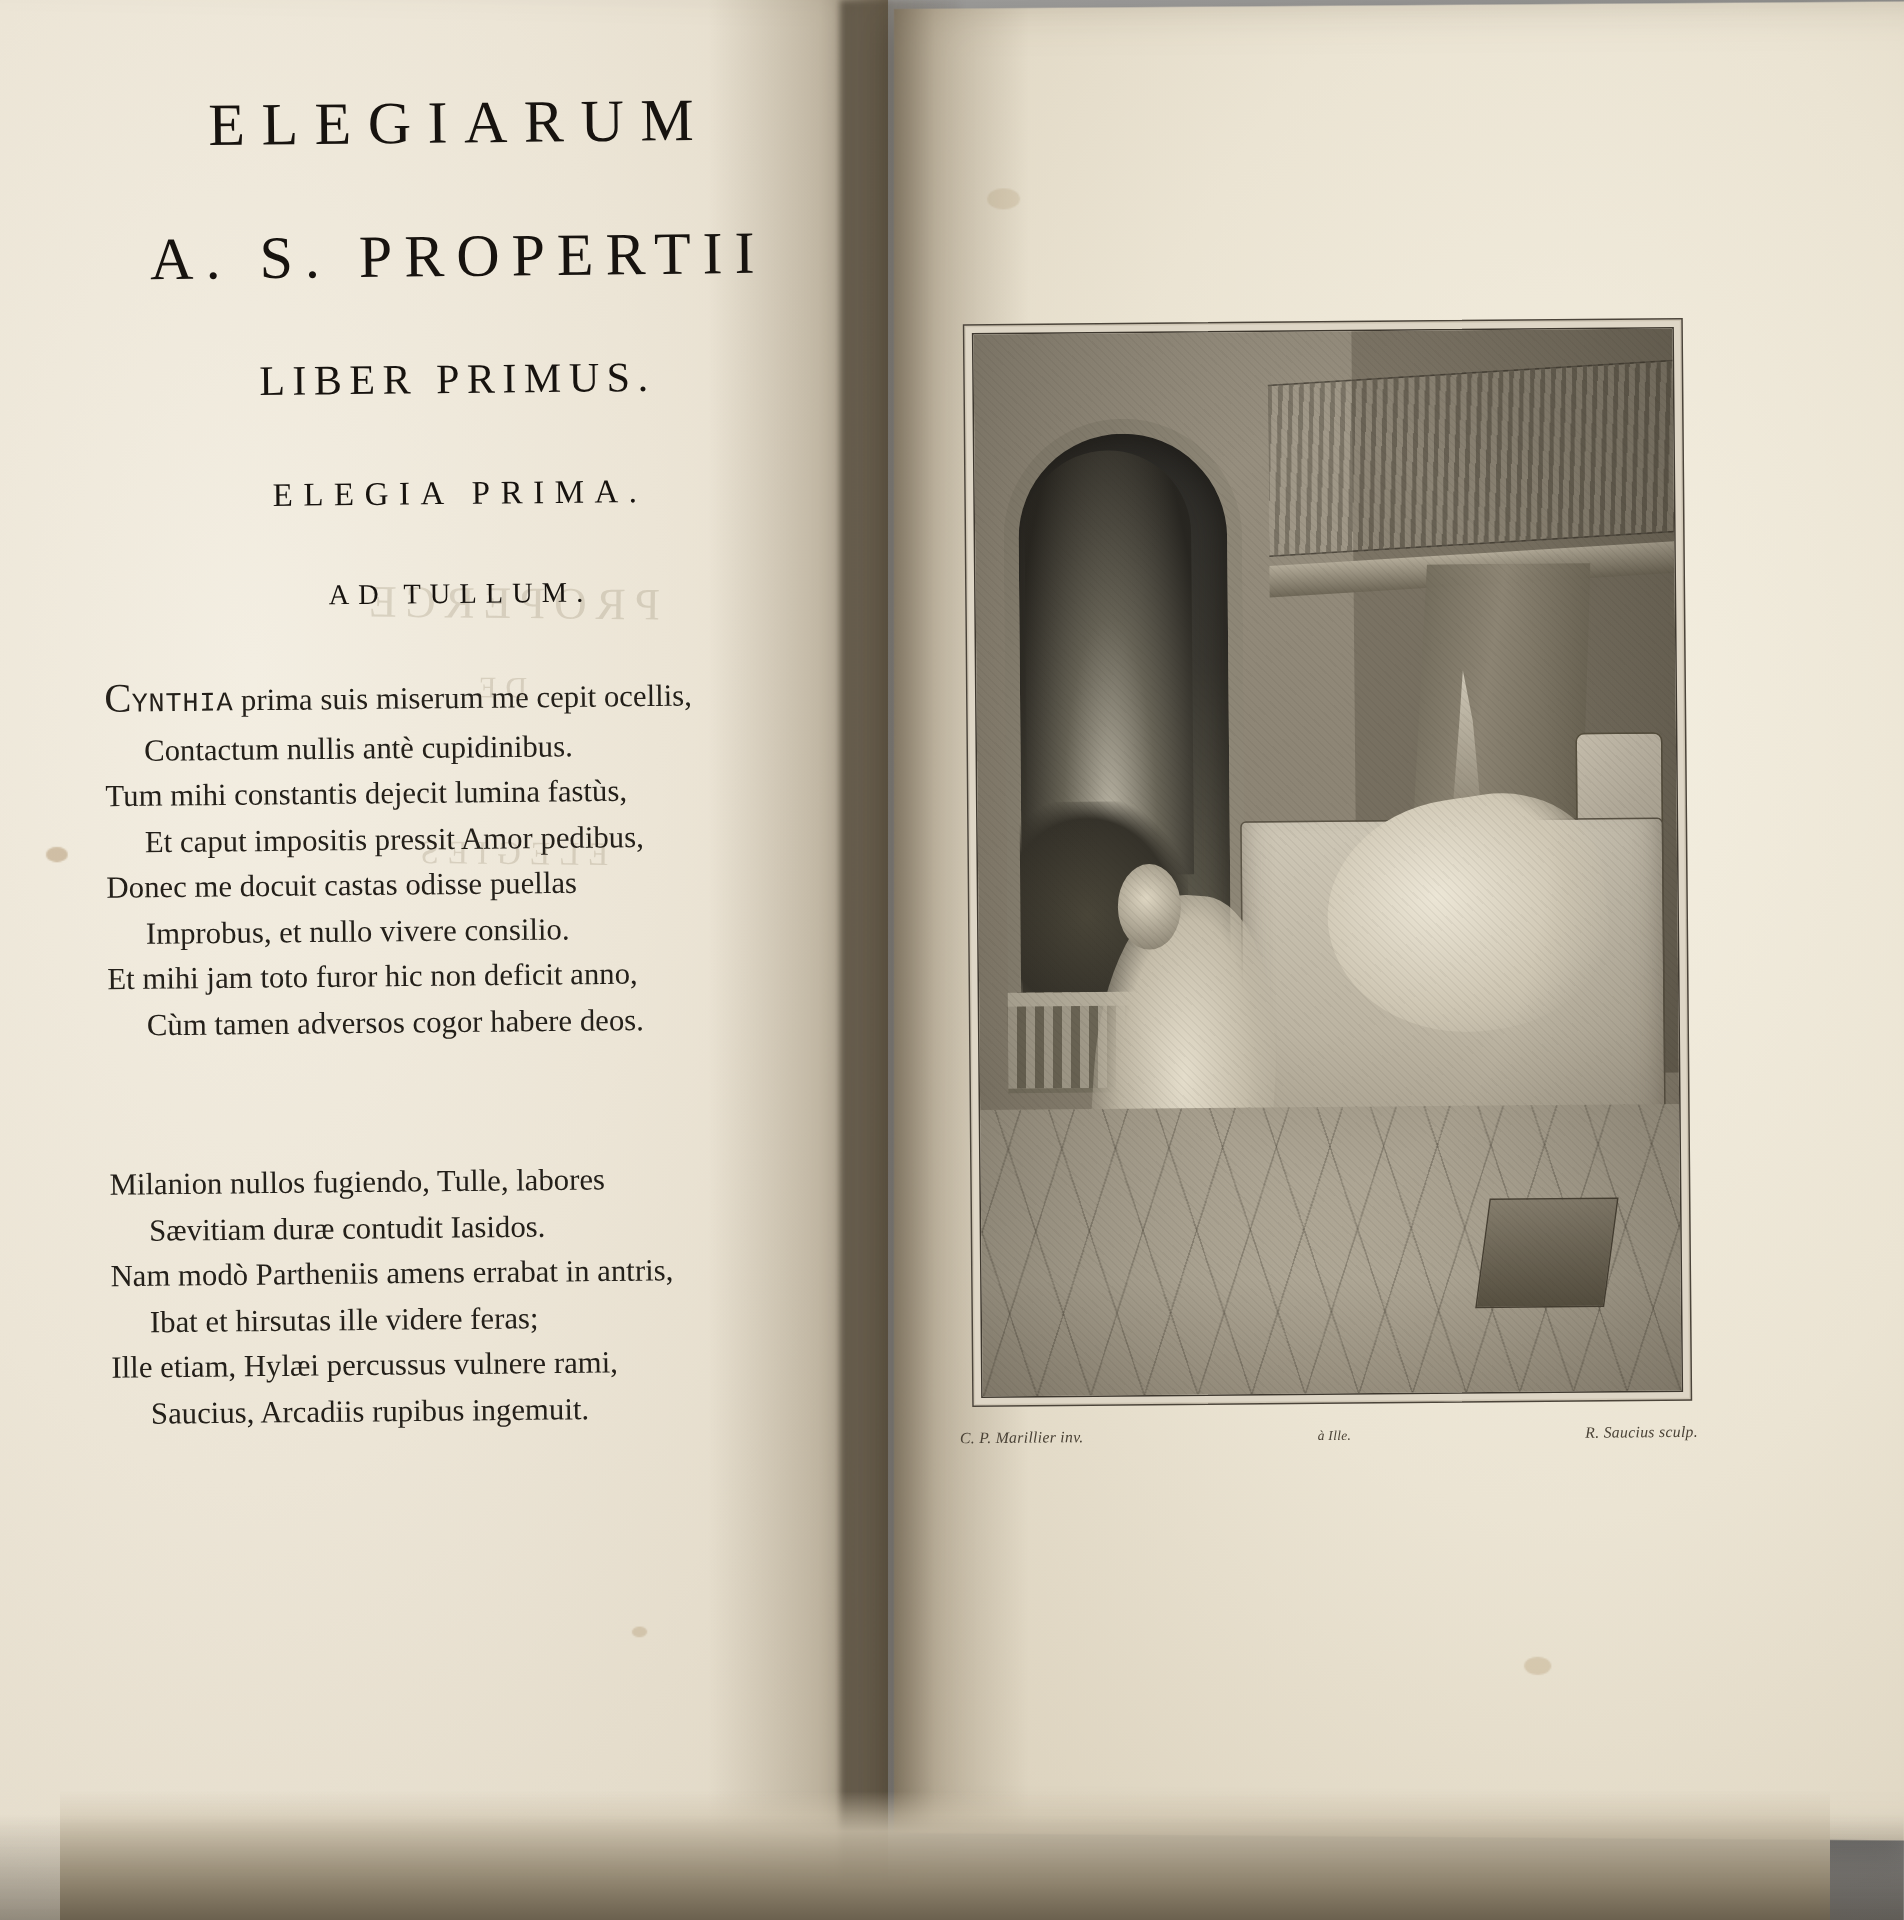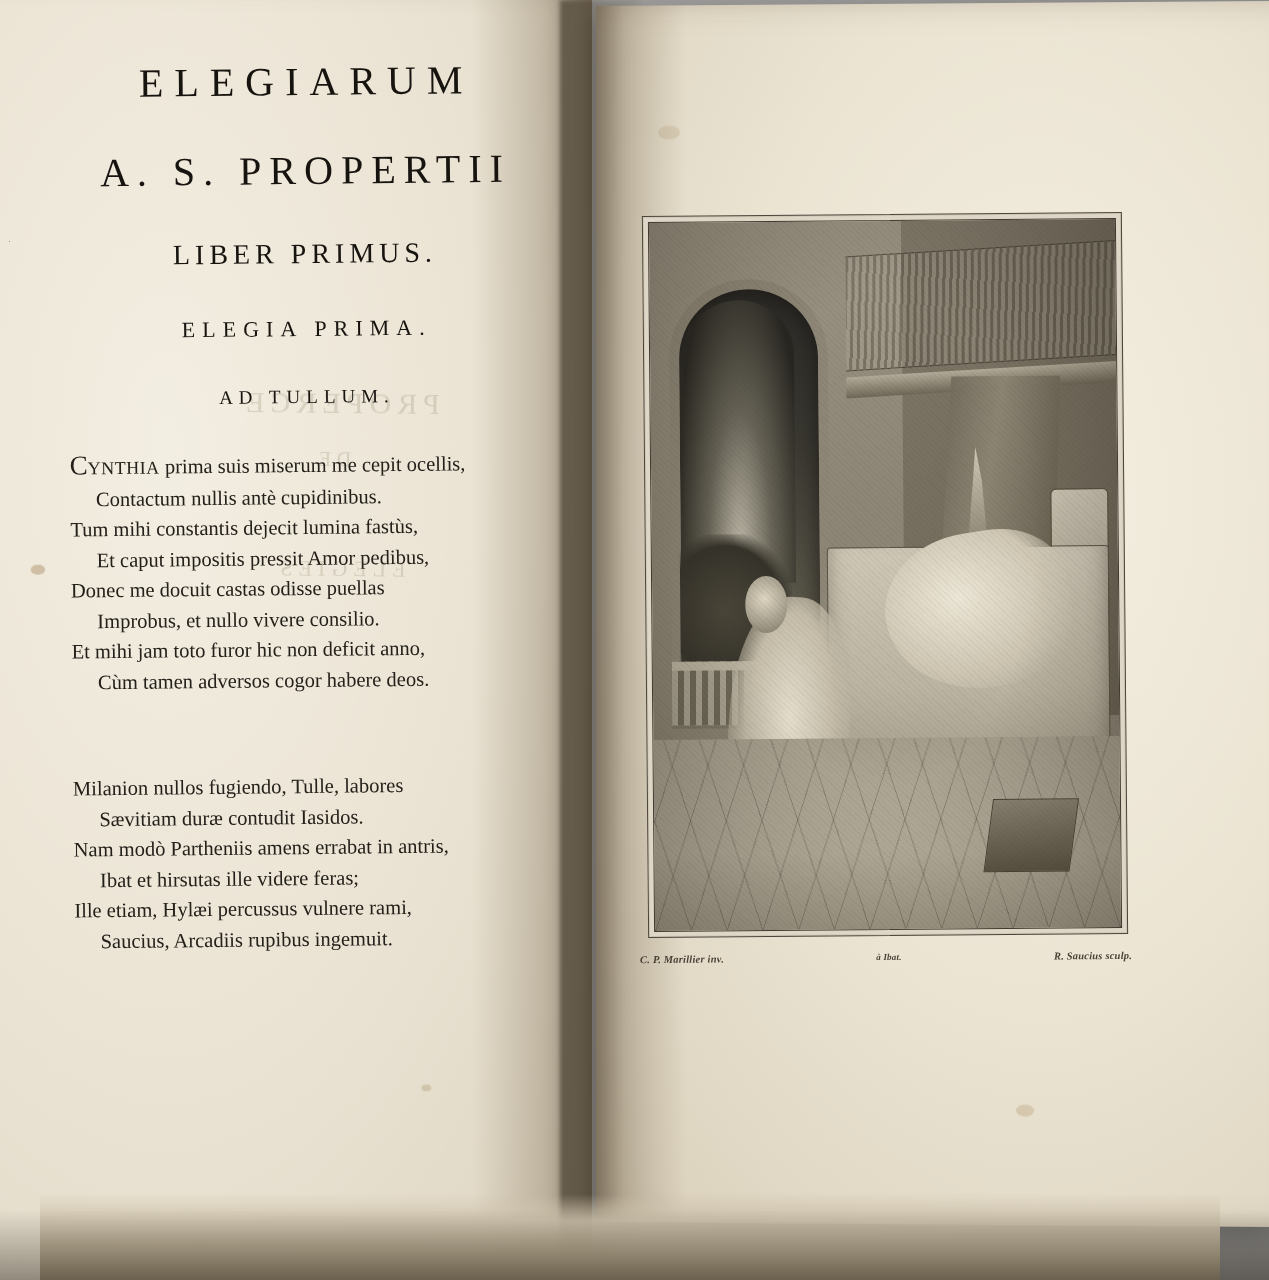--- a/index.html
+++ b/index.html
@@ -170,20 +170,21 @@
   }
   .verse .ln { white-space: nowrap; }
   .verse .ln.ind { padding-left: 26px; }
   .dropcap {
     font-size: 27px;
     letter-spacing: 0px;
   }
   .smallcaps {
     font-size: 18px;
     letter-spacing: 0.5px;
+    font-family: Liberation Mono, monospace;
   }
   .verse-2 { margin-top: 76px; }
 
   
   .plate-wrap {
     position: absolute;
     left: 645px;
     top: 214px;
     width: 480px;
     height: 722px;
@@ -322,21 +323,21 @@
     top: 952px;
     width: 492px;
     display: flex;
     justify-content: space-between;
     font-size: 10.5px;
     font-style: italic;
     color: #4a4236;
     transform: rotate(-0.5deg);
     letter-spacing: .2px;
   }
-  .plate-caption span { white-space: nowrap; font-weight: bold; }
+  .plate-caption span { white-space: nowrap; }
   .cap-mid { font-size: 9px; }
 
   
   .ghost {
     position: absolute;
     text-align: center;
     color: rgba(120,104,76,0.20);
     font-size: 30px;
     letter-spacing: 6px;
     transform: scaleX(-1) rotate(-0.6deg);
@@ -422,16 +423,16 @@
       <div class="eng fig-head"></div>
       <div class="eng floor"></div>
       <div class="eng casket"></div>
       <div class="eng plate-hatch"></div>
       <div class="eng vignette"></div>
     </div>
   </div>
 
   <div class="plate-caption">
     <span>C. P. Marillier inv.</span>
-    <span class="cap-mid">à Ibat.</span>
+    <span class="cap-mid">à Ille.</span>
     <span>R. Saucius sculp.</span>
   </div>
 </div>
 
 </body></html>

